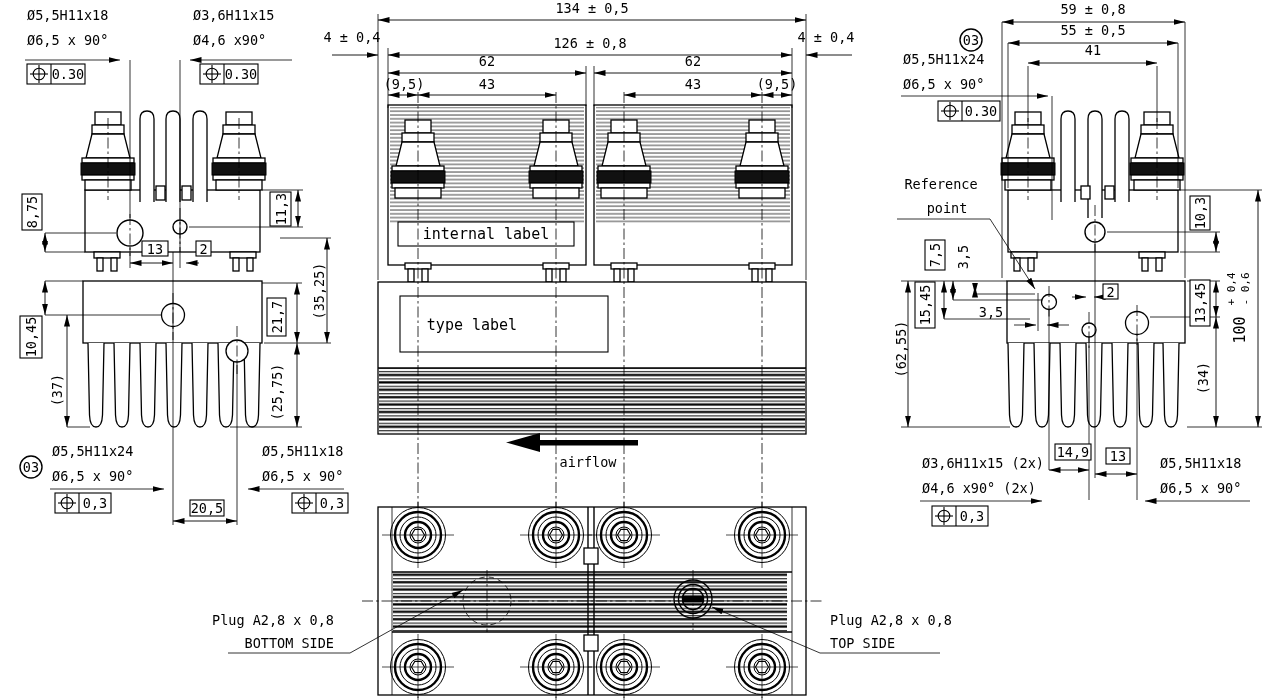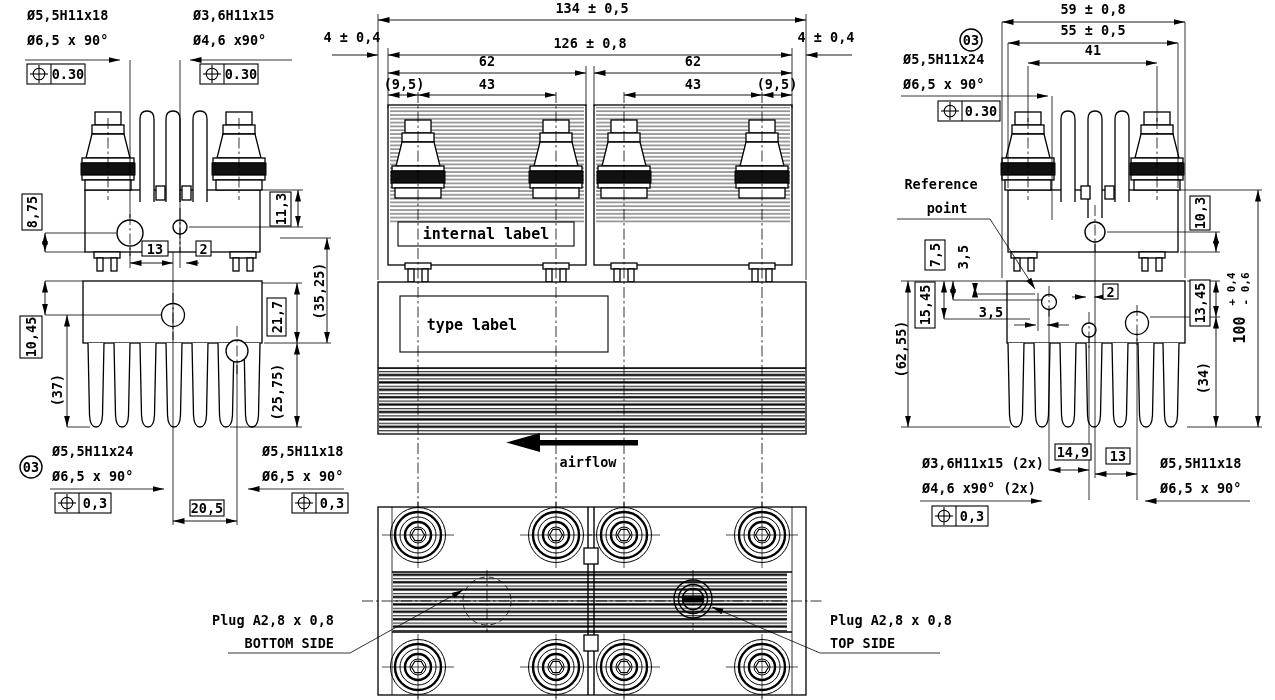--- a/index.html
+++ b/index.html
@@ -1,16 +1,16 @@
 <!DOCTYPE html>
 <html><head>
 <meta charset="utf-8">
 <style>
   html,body { margin:0; padding:0; background:#fff; }
-  .stage { width:1275px; height:700px; position:relative; background:#fff;font-weight:bold; }
+  .stage { width:1275px; height:700px; position:relative; background:#fff; }
   svg { font-family:"DejaVu Sans Mono", monospace; }
   .s  { fill:#fff; stroke:#000; stroke-width:1.3; }
   .s2 { fill:none; stroke:#000; stroke-width:1.4; }
   .thin { fill:none; stroke:#000; stroke-width:.8; }
   .dim  { fill:none; stroke:#000; stroke-width:.9; }
   .cl   { fill:none; stroke:#000; stroke-width:.8; stroke-dasharray:11 3 2.5 3; }
   .dash { stroke-dasharray:5.5 4; }
   .fr { fill:#fff; stroke:#000; stroke-width:1.1; }
   text { fill:#000; font-size:13.5px; }
   .t  { text-anchor:middle; }

